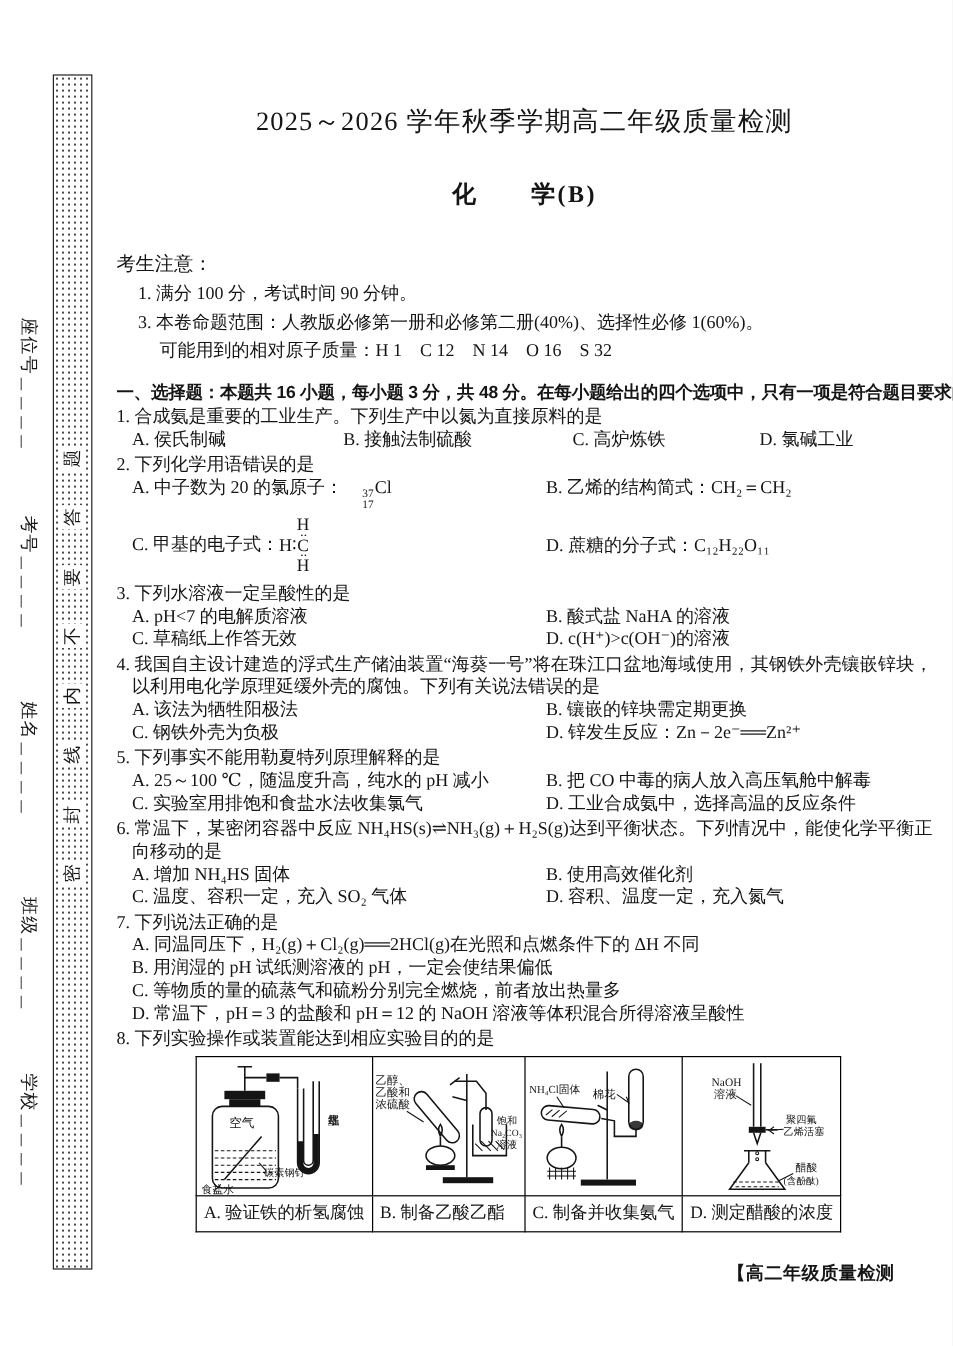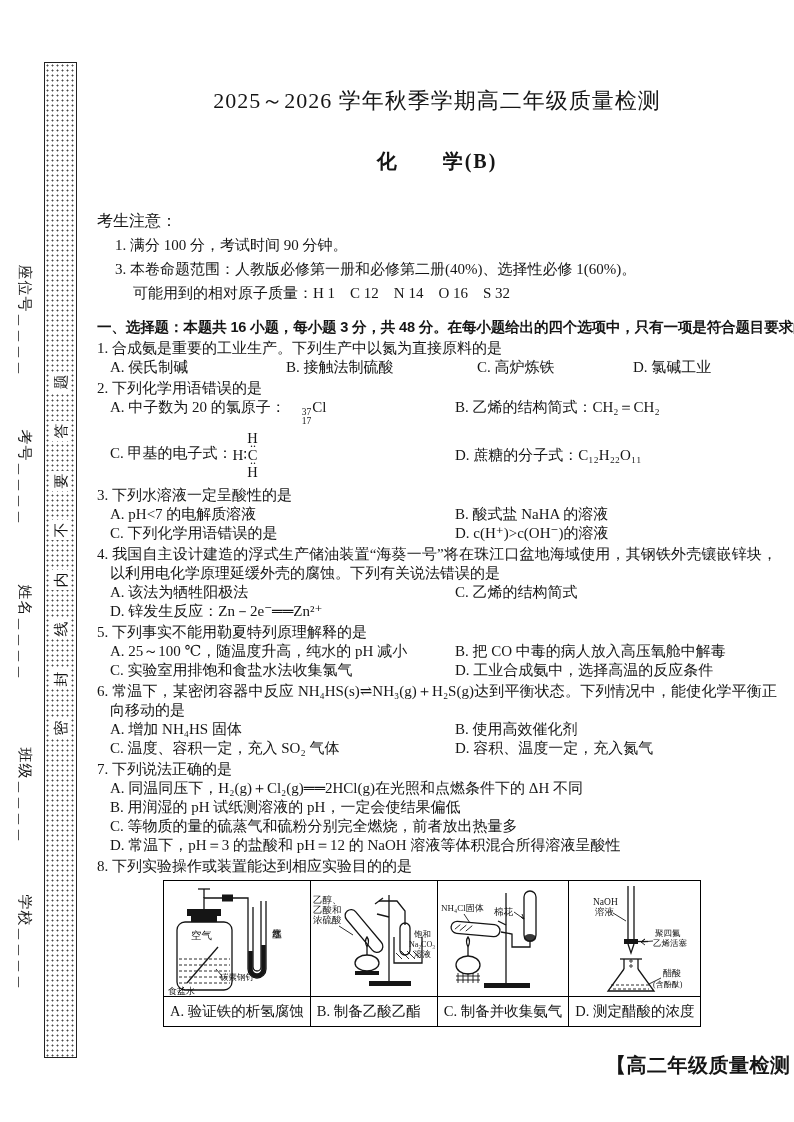--- a/index.html
+++ b/index.html
@@ -54,21 +54,21 @@
   
   .t8 { margin-left:66px; margin-top:4px; border-collapse:collapse; }
   .t8 td { border:1.7px solid #000; padding:0; vertical-align:top; }
   .t8 .cap { font-size:14.5px; padding:5px 6px; vertical-align:middle; height:30px; white-space:nowrap; }
   .t8 svg { display:block; }
   .t8 svg text { fill:#151515; font-family:inherit; }
   .t8 svg .ln { stroke:#151515; fill:none; stroke-width:1.3; }
   .t8 svg .thin { stroke:#151515; fill:none; stroke-width:0.9; }
   .t8 svg .blk { fill:#151515; stroke:none; }
 
-  .footer { position:absolute; left:606px; top:1052px; font-size:20px; font-weight:bold;
+  .footer { position:absolute; left:606px; top:1052px; font-size:15px; font-weight:bold;
     font-family:"Liberation Sans","DejaVu Sans",sans-serif; letter-spacing:0.5px; }
 </style>
 </head>
 <body>
 
 <div class="sheet">
 
   <div class="seal-strip"></div>
   <div class="seal-text">
     <span>题</span>
@@ -132,30 +132,31 @@
             </span></span>
         <span class="opt">D. 蔗糖的分子式：C₁₂H₂₂O₁₁</span>
       </div>
     </div>
 
     <div class="q">
       <div class="qstem">3. 下列水溶液一定呈酸性的是</div>
       <div class="orow2">
         <span class="opt">A. pH&lt;7 的电解质溶液</span>
         <span class="opt">B. 酸式盐 NaHA 的溶液</span>
-        <span class="opt">C. 下列化学用语错误的是</span>
+        <span class="opt">C. 草稿纸上作答无效</span>
         <span class="opt">D. c(H⁺)&gt;c(OH⁻)的溶液</span>
       </div>
     </div>
 
     <div class="q">
       <div class="qstem">4. 我国自主设计建造的浮式生产储油装置“海葵一号”将在珠江口盆地海域使用，其钢铁外壳镶嵌锌块，以利用电化学原理延缓外壳的腐蚀。下列有关说法错误的是</div>
       <div class="orow2">
         <span class="opt">A. 该法为牺牲阳极法</span>
-        <span class="opt">C. 乙烯的结构简式</span>
+        <span class="opt">B. 镶嵌的锌块需定期更换</span>
+        <span class="opt">C. 钢铁外壳为负极</span>
         <span class="opt">D. 锌发生反应：Zn－2e⁻══Zn²⁺</span>
       </div>
     </div>
 
     <div class="q">
       <div class="qstem">5. 下列事实不能用勒夏特列原理解释的是</div>
       <div class="orow2">
         <span class="opt">A. 25～100 ℃，随温度升高，纯水的 pH 减小</span>
         <span class="opt">B. 把 CO 中毒的病人放入高压氧舱中解毒</span>
         <span class="opt">C. 实验室用排饱和食盐水法收集氯气</span>

